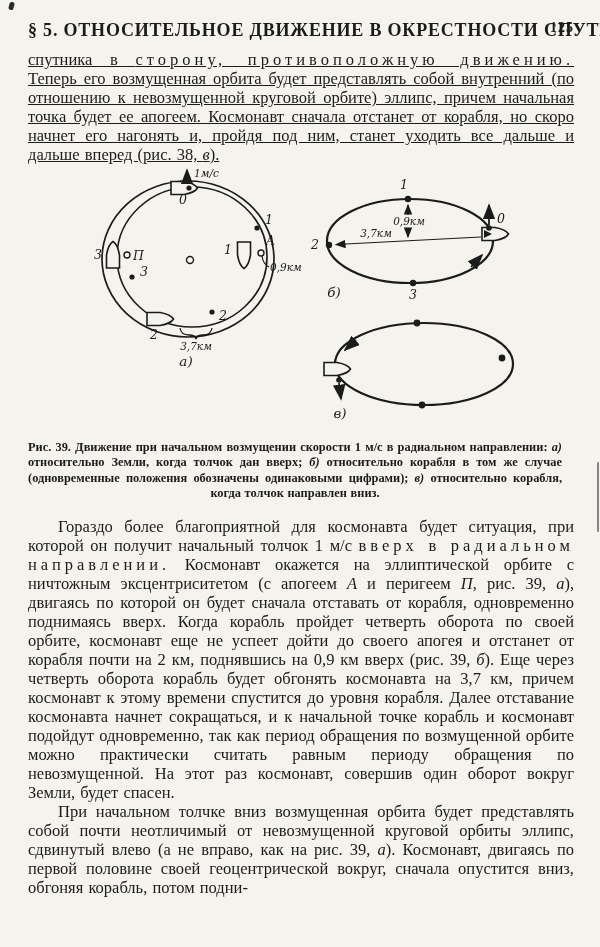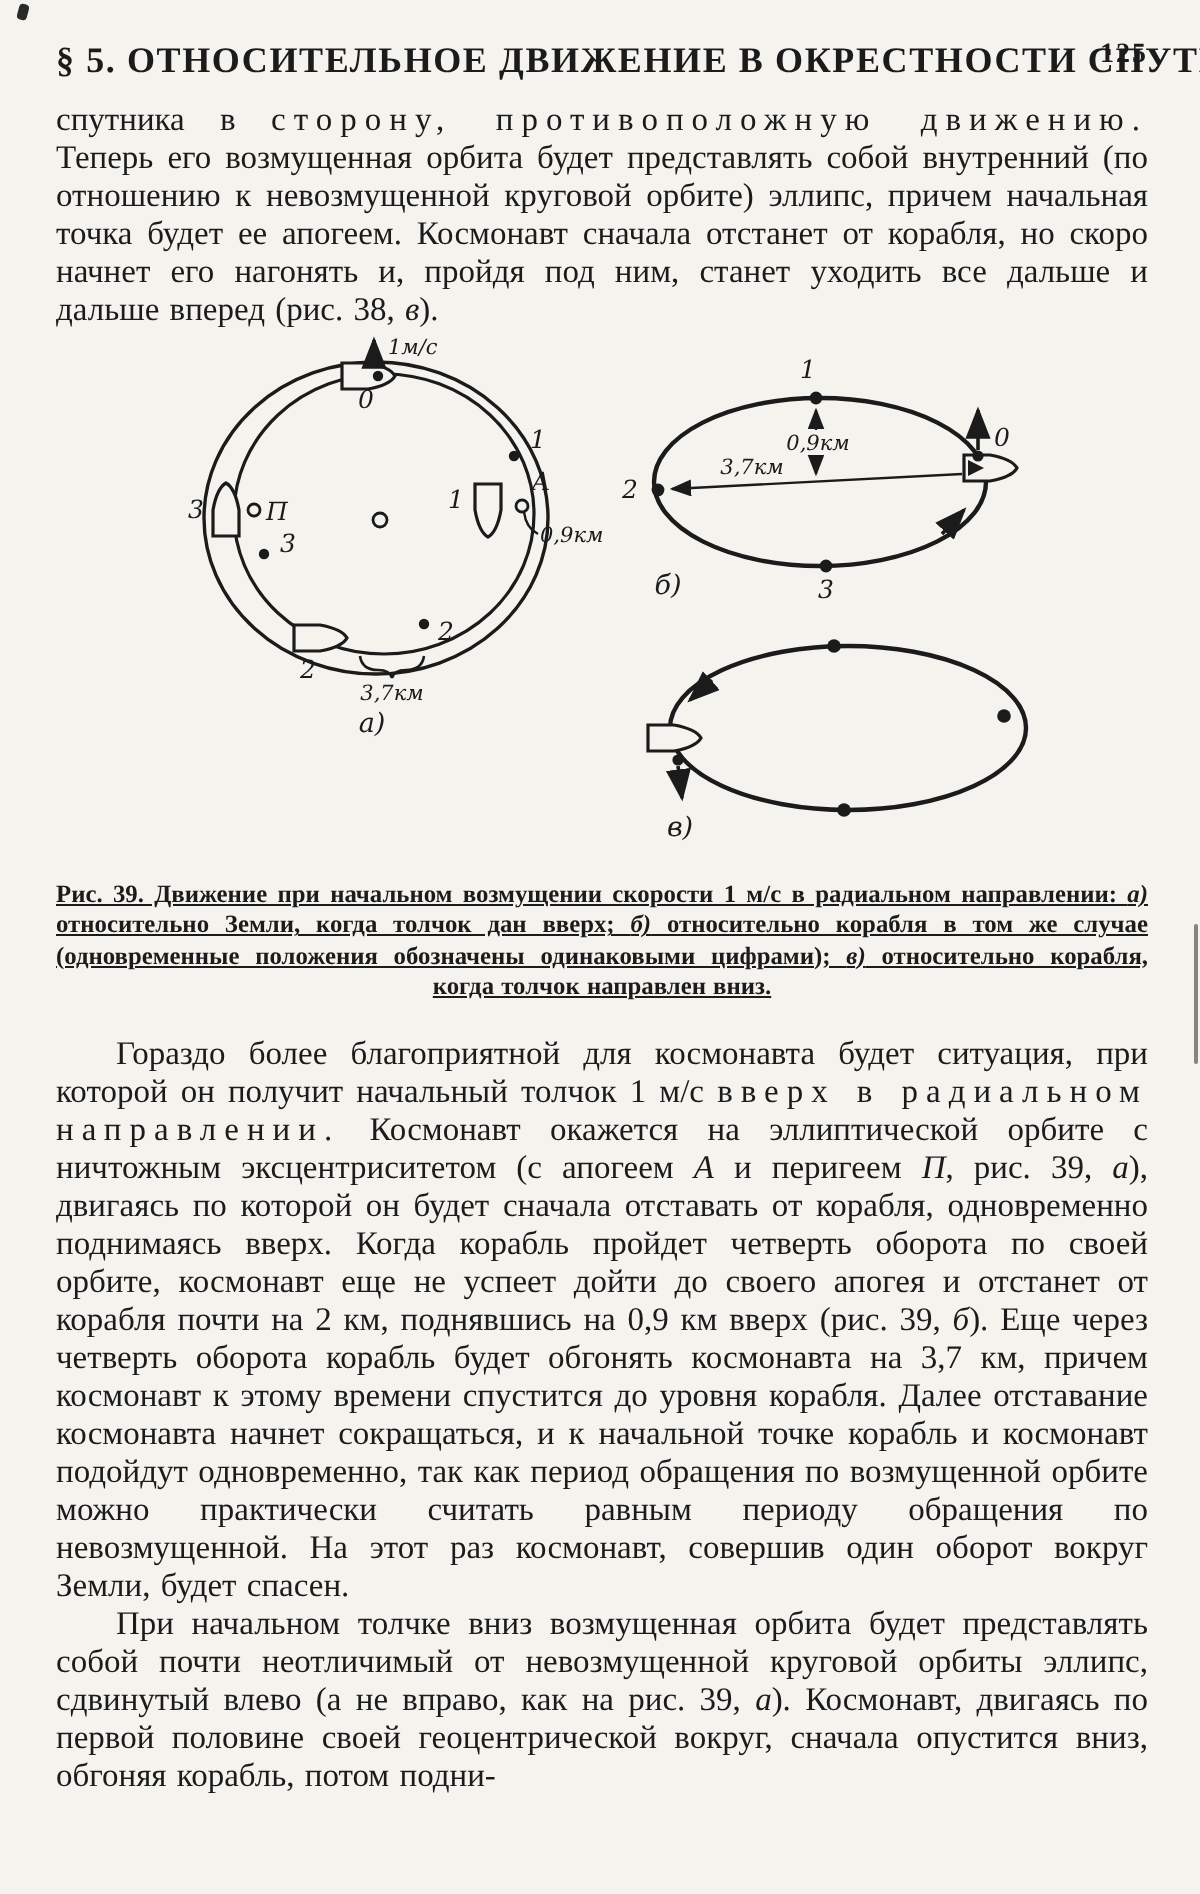--- a/index.html
+++ b/index.html
@@ -33,34 +33,34 @@
     white-space:nowrap;
   }
   .page-number {
     position:absolute; right:0; top:0;
     font-size:14px; font-weight:bold; letter-spacing:1px;text-align:center;
   }
   p.body-text {
     margin:0; font-size:16.5px; line-height:19px;
     text-align:justify; word-spacing:1px;
   }
-  p.first { margin-top:13px; }
+  p.first { margin-top:13px;text-decoration:underline; }
   p.indent { text-indent:30px; }
   .sp { letter-spacing:4px; }
   .it { font-style:italic; }
   .figure-wrap {
     position:relative;
     margin:3px -26px 16px -28px;
     height:257px;
   }
   .figure-wrap svg { display:block; }
   .fig-caption {
-    margin:3px 0 9px 0;
+    margin:3px 12px 9px 0;
     font-size:12.4px; line-height:15.3px; font-weight:bold;
-    text-align:justify; text-align-last:center; word-spacing:0.5px;text-decoration:underline;
+    text-align:justify; text-align-last:center; word-spacing:0.5px;
   }
   .fig-caption .it { font-weight:bold; }
   p.p2 { margin-top:16px; }
   svg text {
     font-family:"DejaVu Serif","Liberation Serif",serif;
     font-style:italic; fill:#1b1b1b;
   }
   .lbl  { font-size:12.5px; }
   .lbl-sm { font-size:10.5px; }
   .lbl-sub { font-size:13.5px; }

